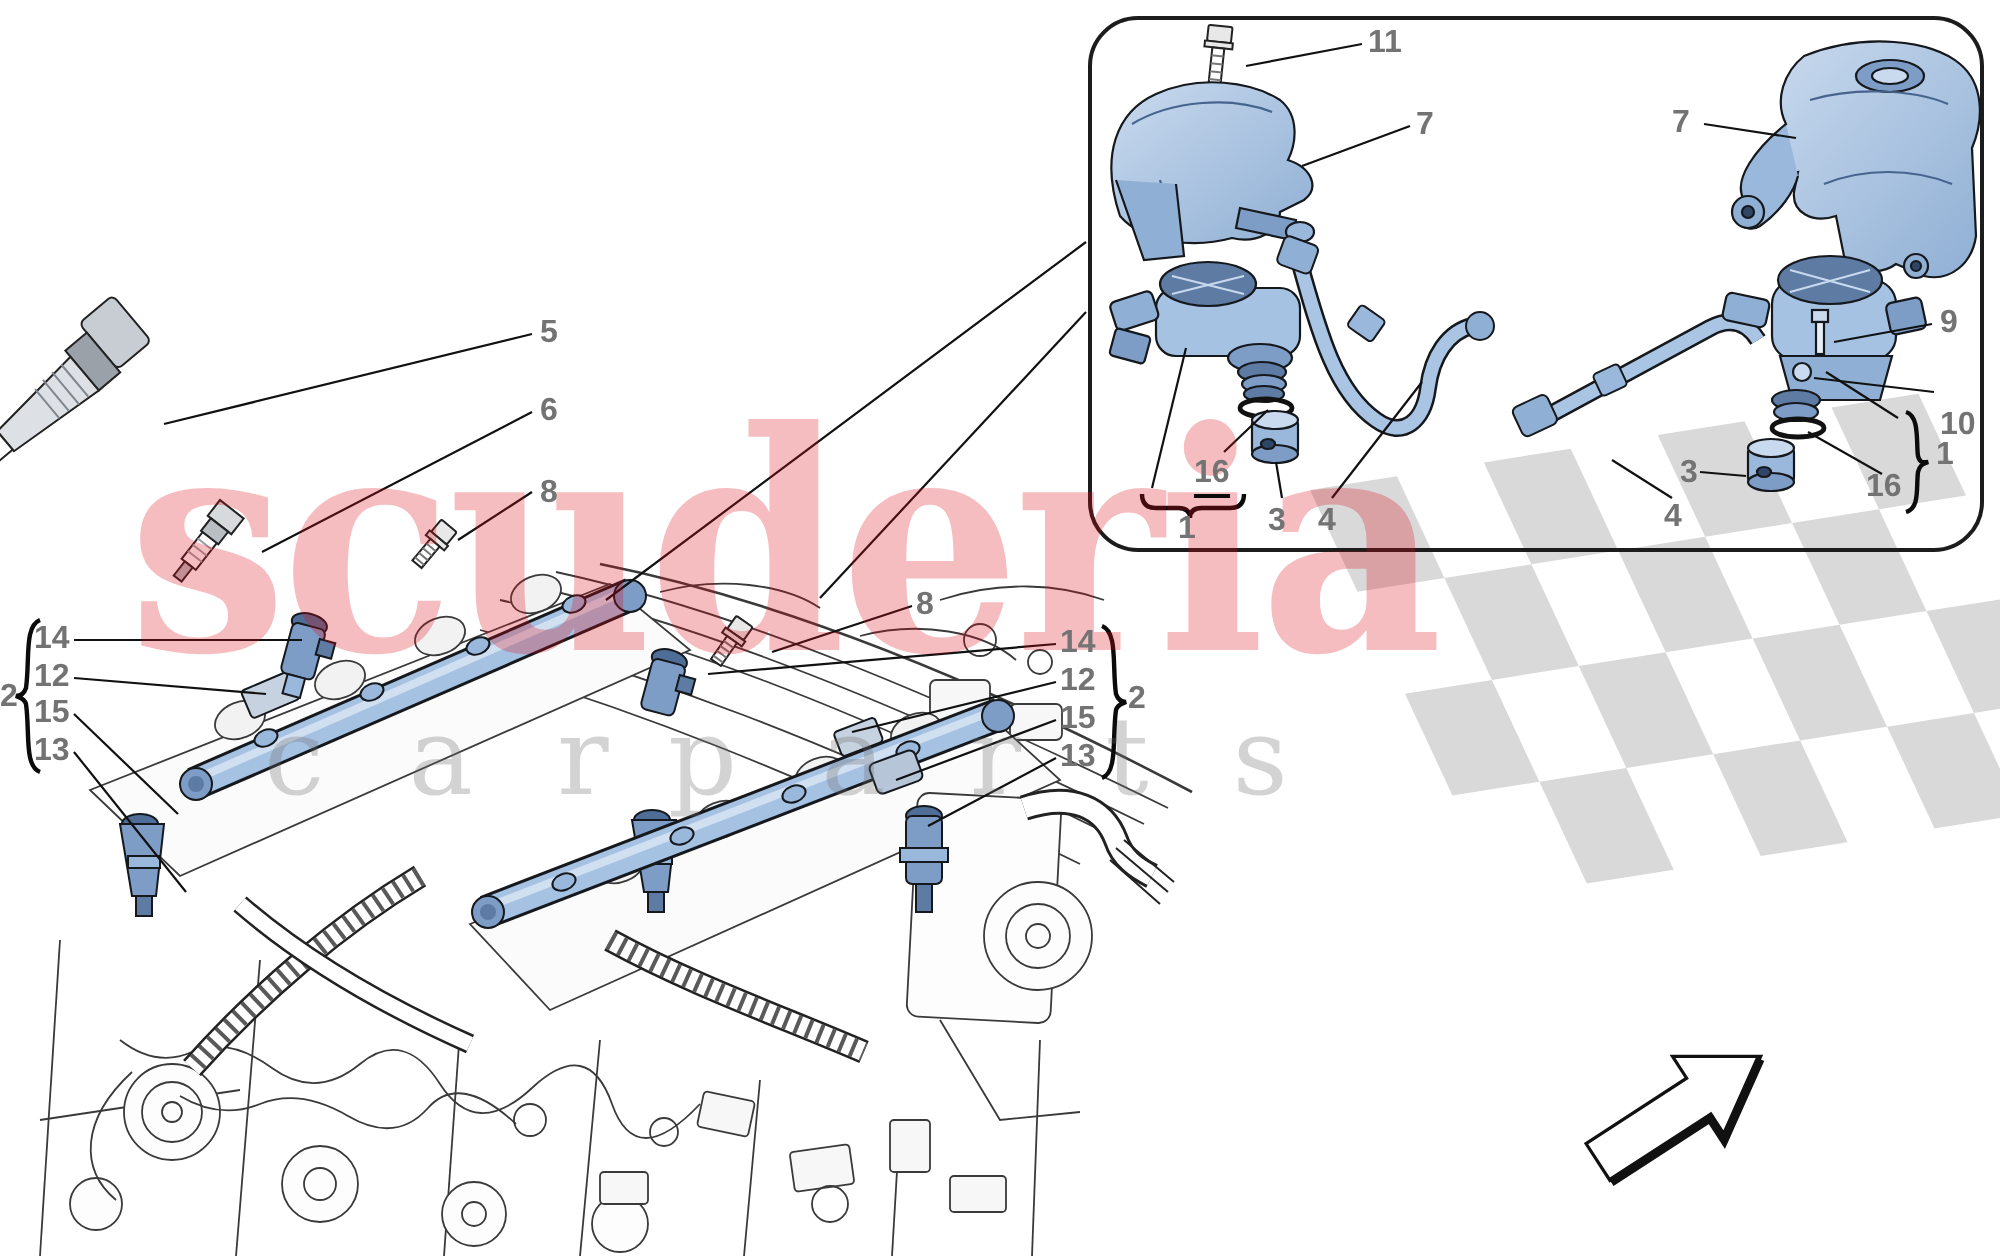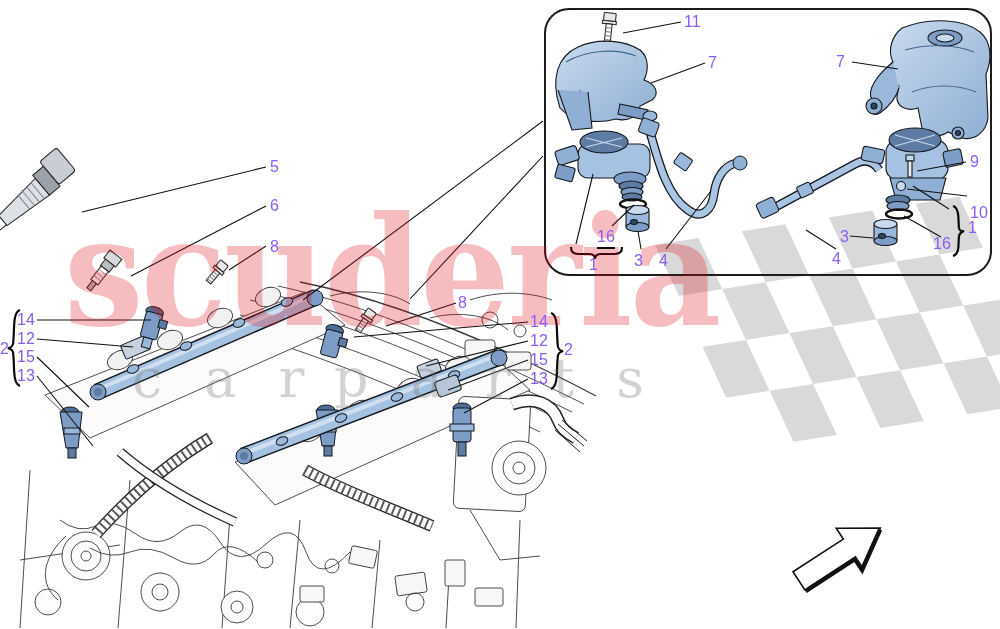--- a/index.html
+++ b/index.html
@@ -7,21 +7,21 @@
          font-family:"Liberation Sans",sans-serif;}
   #art{position:absolute;left:0;top:0;z-index:1;}
   .wm-brand{position:absolute;left:64px;top:196px;z-index:3;
     font-family:"DejaVu Serif",serif;font-weight:700;font-size:152px;line-height:1;
     letter-spacing:-3px;transform:scaleX(.93);transform-origin:left top;
     color:rgba(221,10,22,.27);pointer-events:none;white-space:nowrap;}
   .wm-word{position:absolute;top:352px;z-index:3;font-family:"DejaVu Serif",serif;
     font-size:54px;line-height:1;letter-spacing:42px;color:rgba(110,110,110,.30);
     pointer-events:none;white-space:nowrap;}
   #wm-car{left:132px;} #wm-parts{left:334px;}
-  .lbl{position:absolute;z-index:4;font-weight:normal;font-size:16px;color:#8b5cf6;
+  .lbl{position:absolute;z-index:4;font-weight:bold;font-size:16px;color:#737373;
        line-height:1.1;white-space:nowrap;}
   .lbl.u16{border-bottom:2px solid #0b0b0b;padding-bottom:1px;}
 </style>
 </head>
 <body>
 
 <div id="stage">
 
 <svg id="art" width="1000" height="629" viewBox="0 0 1000 629">
   <defs>

